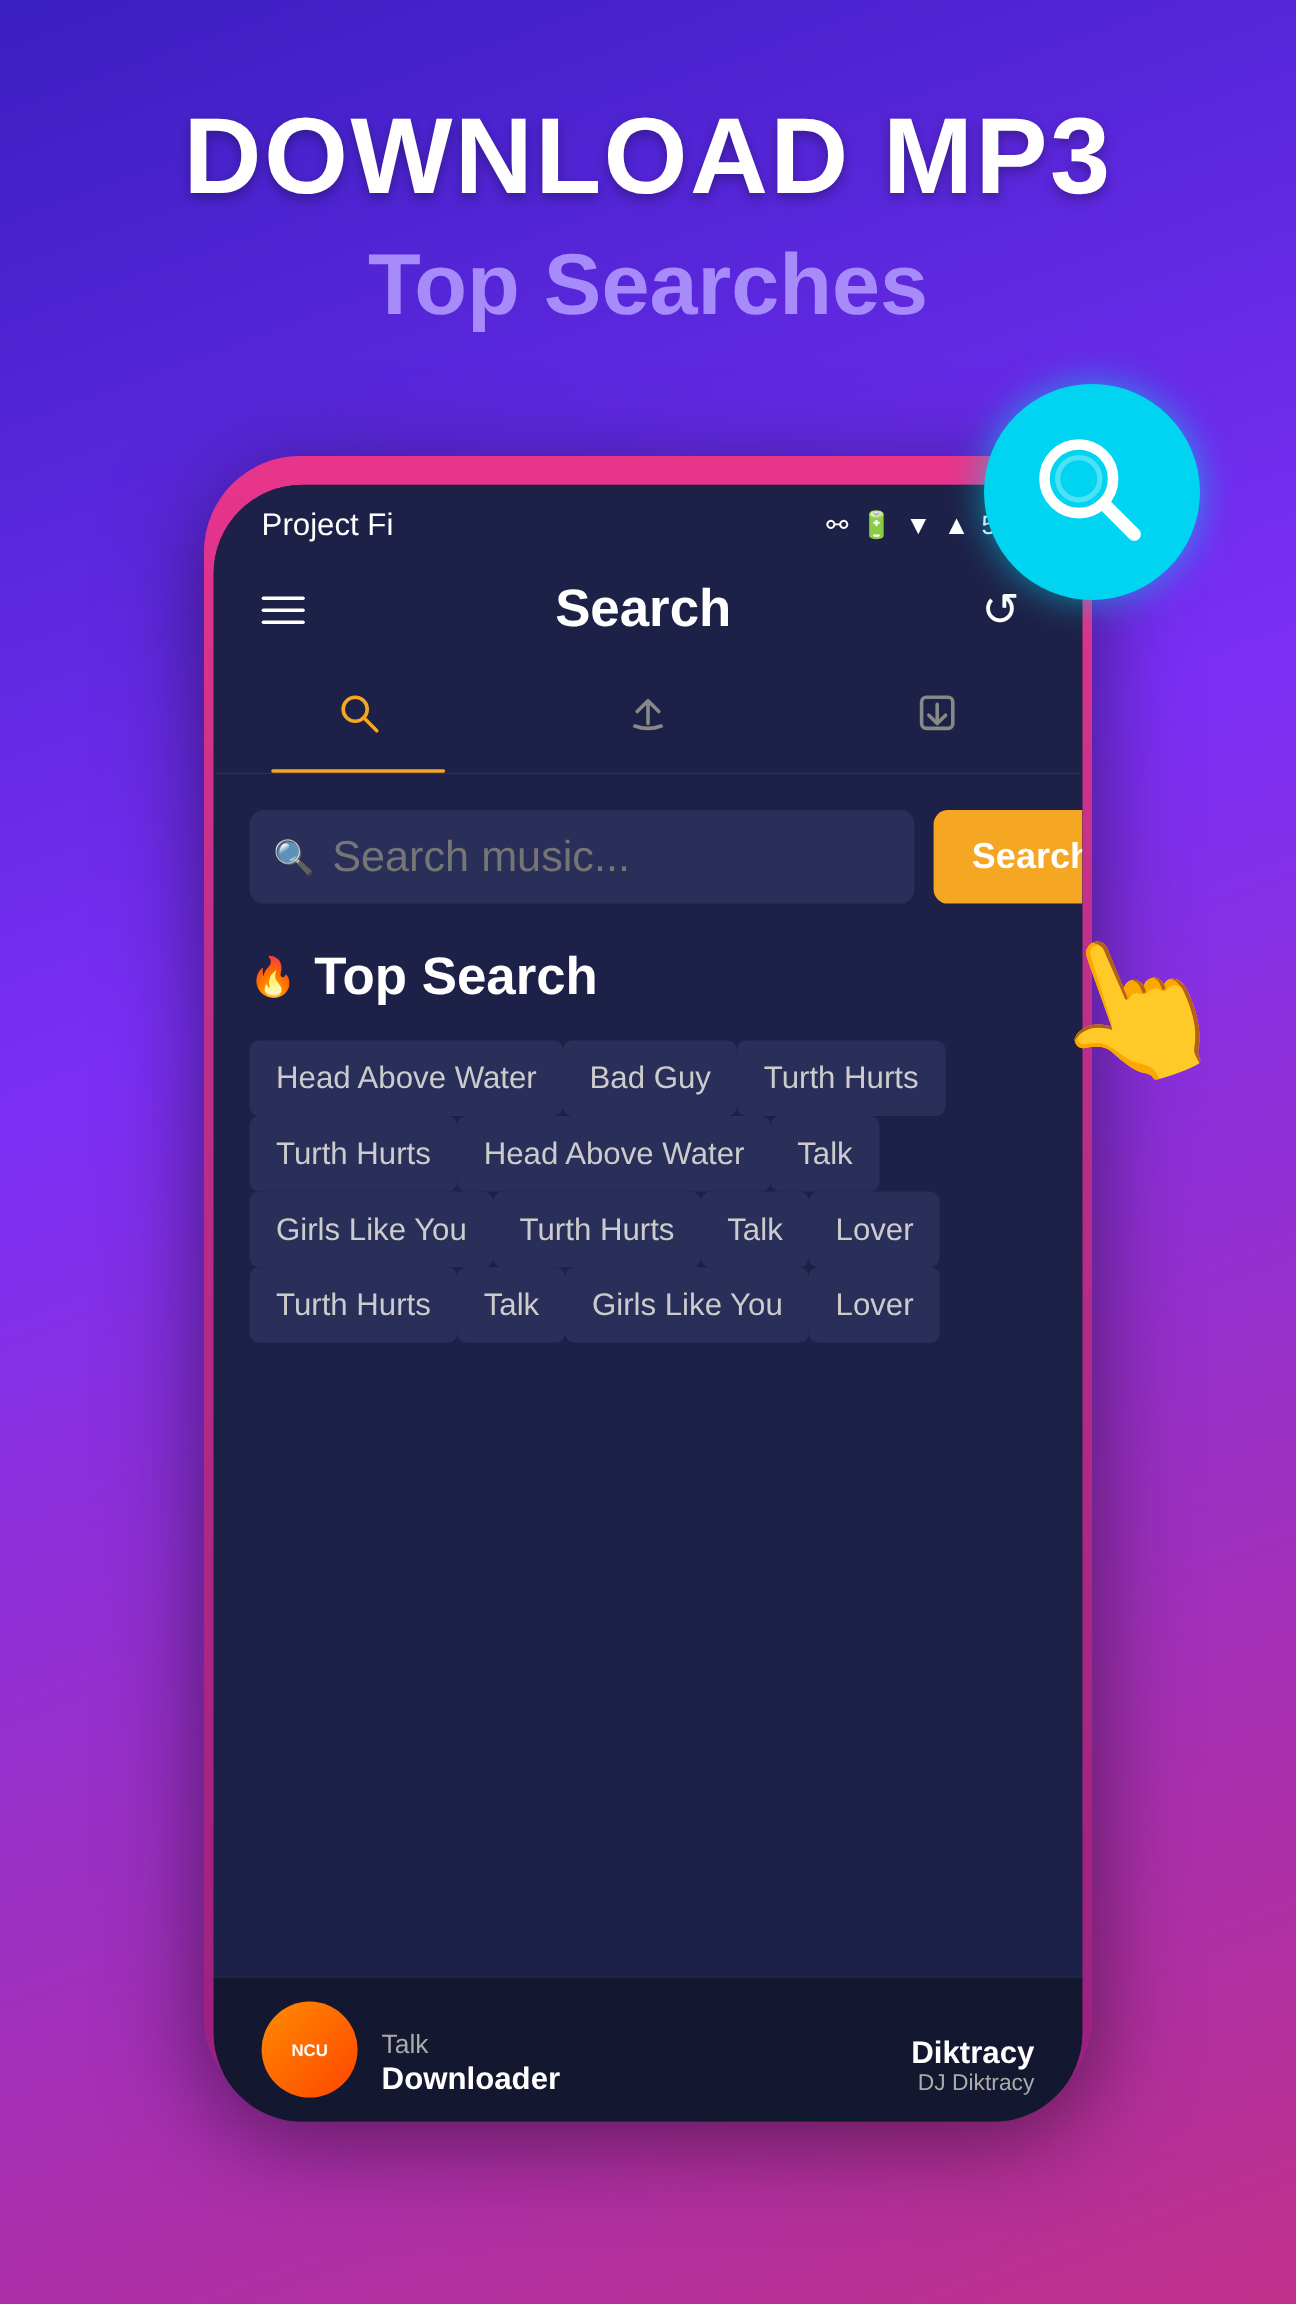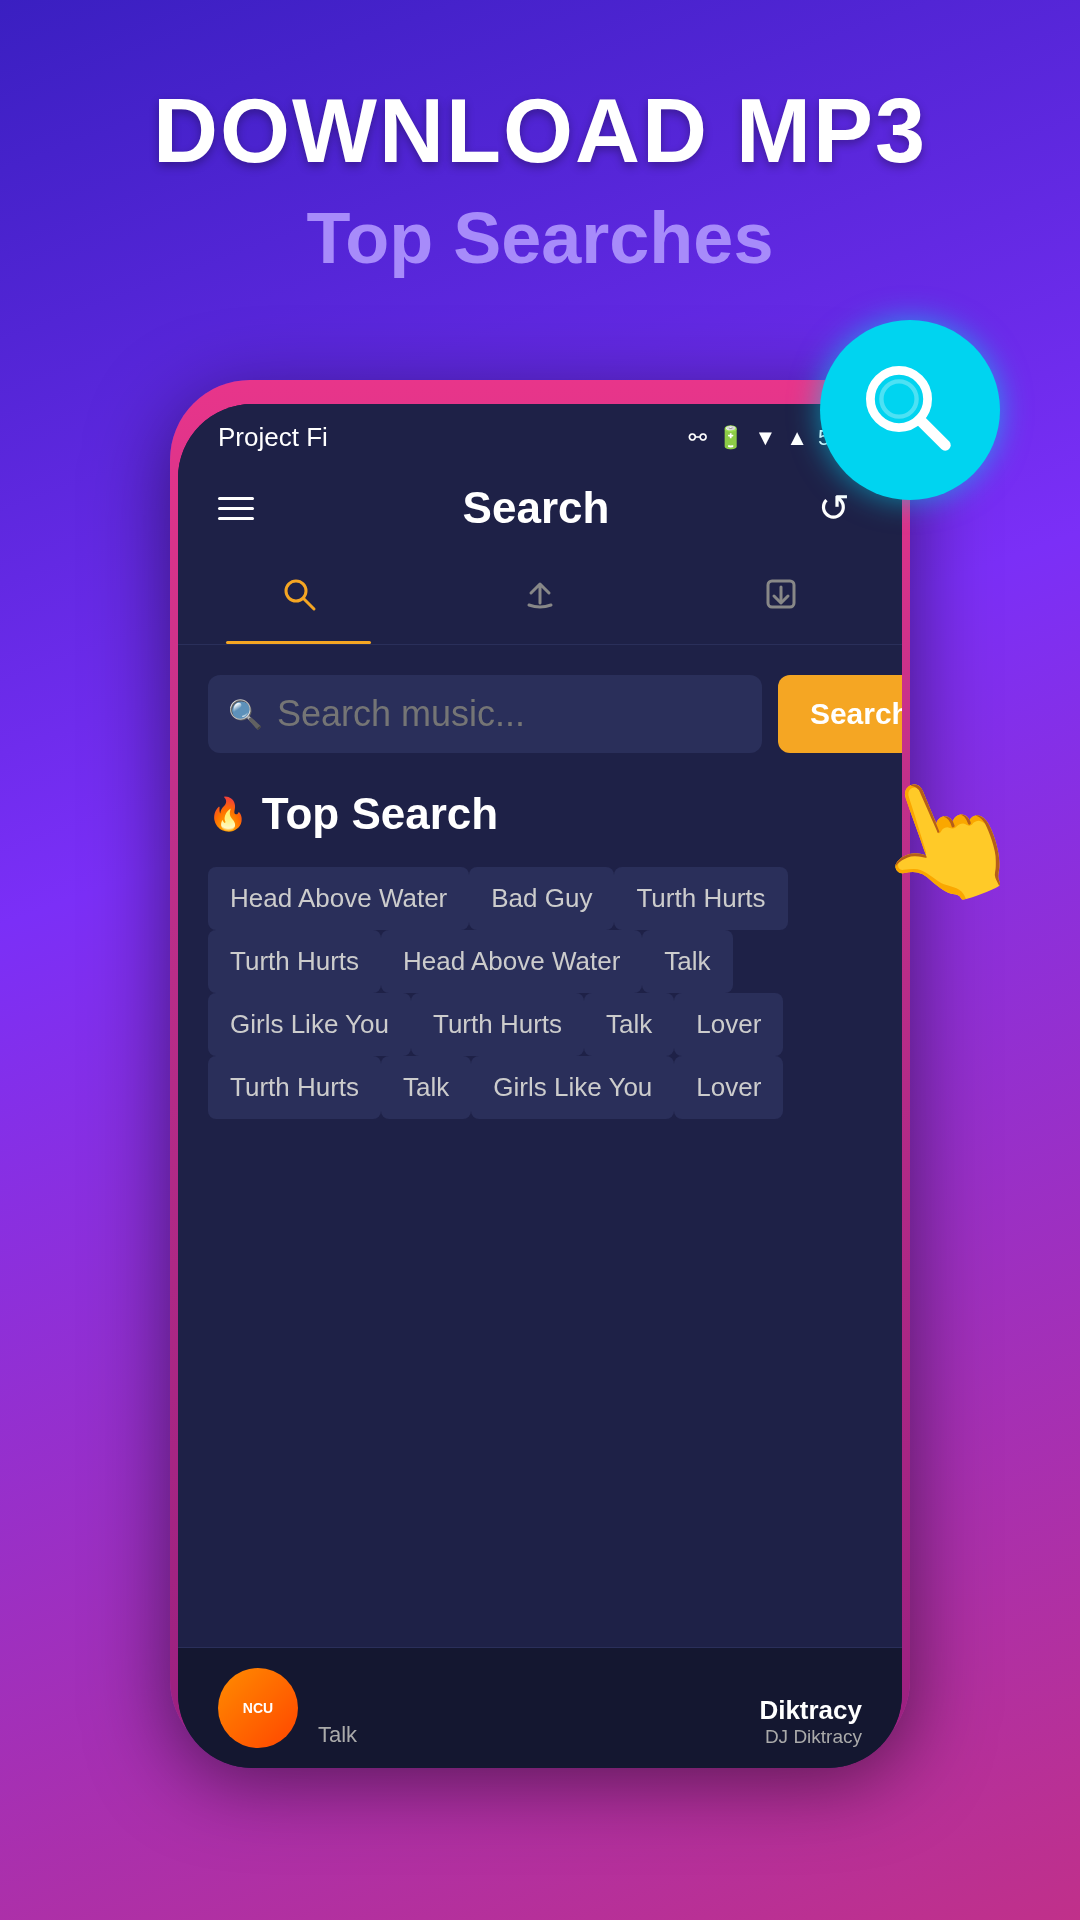--- a/index.html
+++ b/index.html
@@ -414,20 +414,21 @@
           </div>
 
       </div>
 
       <div class="bottom-bar">
         <div class="bottom-album-art">
           <span>NCU</span>
         </div>
         <div class="bottom-info">
           <div class="bottom-app-name">Talk</div>
+          <div class="bottom-song-name">Downloader</div>
         </div>
         <div class="bottom-right-info">
           <div class="bottom-right-title">Diktracy</div>
           <div class="bottom-right-sub">DJ Diktracy</div>
         </div>
       </div>
 
     </div>
   </div>
 </div>

